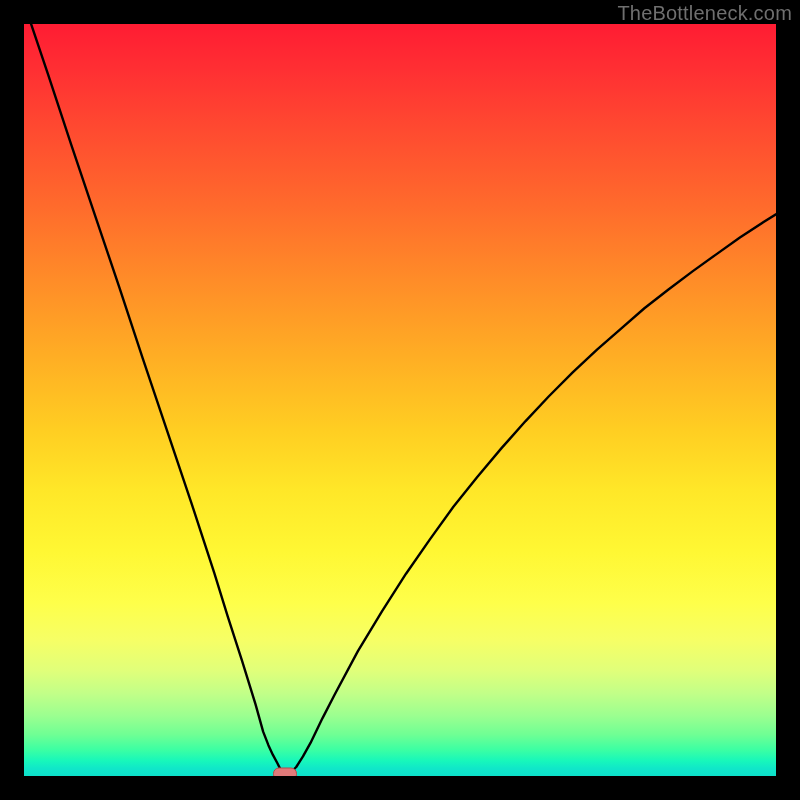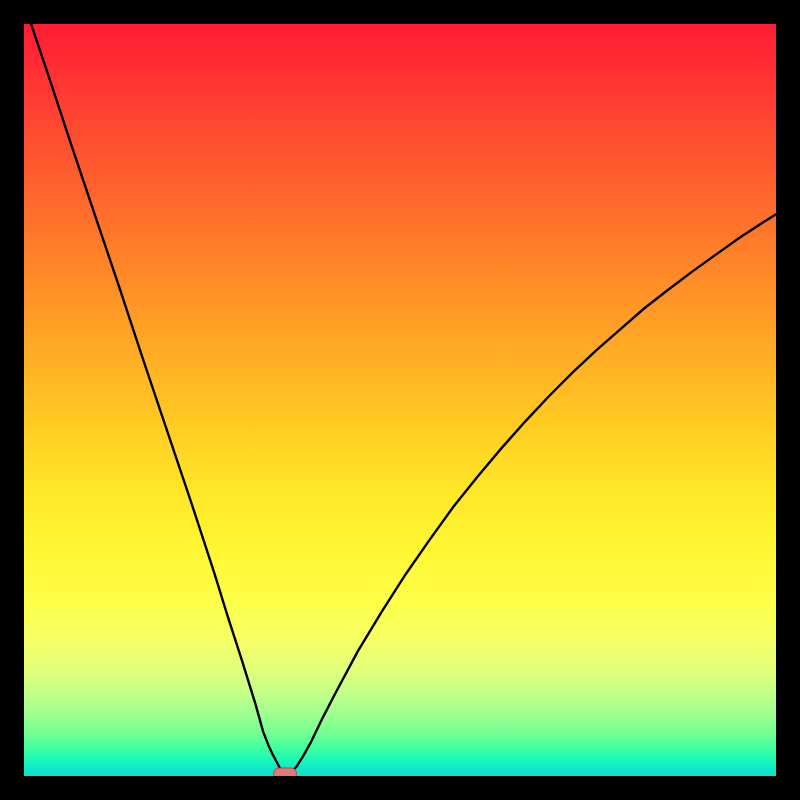--- a/index.html
+++ b/index.html
@@ -71,20 +71,21 @@
     right: 8px;
     color: #6f6f6f;
     font-size: 20px;
     letter-spacing: 0.2px;
   }
 </style>
 </head>
 <body>
 
 <div class="frame">
+  <div class="attribution">TheBottleneck.com</div>
   <div class="plot">
     <div class="gradient"></div>
     <svg class="curve" viewBox="0 0 752 752" preserveAspectRatio="none">
       <path id="curvePath" fill="none" stroke="#000" stroke-width="2.4" stroke-linejoin="round" stroke-linecap="round" d="M0.00 -21.06 L24.06 50.38 L47.38 121.07 L71.44 192.51 L95.50 263.95 L118.82 334.64 L142.88 406.08 L166.94 477.52 L190.26 548.96 L203.79 592.58 L218.08 636.94 L231.62 680.56 L239.14 707.63 L244.40 721.17 L248.91 730.94 L253.42 739.22 L256.43 745.23 L259.44 748.24 L263.20 748.99 L267.71 747.49 L272.22 742.98 L278.99 732.45 L286.51 718.91 L298.54 694.10 L310.58 670.78 L333.89 627.17 L357.95 587.31 L382.02 549.71 L406.08 515.12 L429.39 482.78 L453.46 452.70 L477.52 424.13 L501.58 397.06 L524.90 372.24 L548.96 348.18 L573.02 325.62 L597.09 304.56 L620.40 284.26 L644.46 265.46 L668.53 247.41 L692.59 230.11 L715.90 213.57 L739.97 197.78 L752.00 190.26 "></path>
     </svg>
     <div id="marker" class="marker" style="left: 260.944px; top: 749.744px;"></div>
   </div>
 </div>
 
 </body></html>

